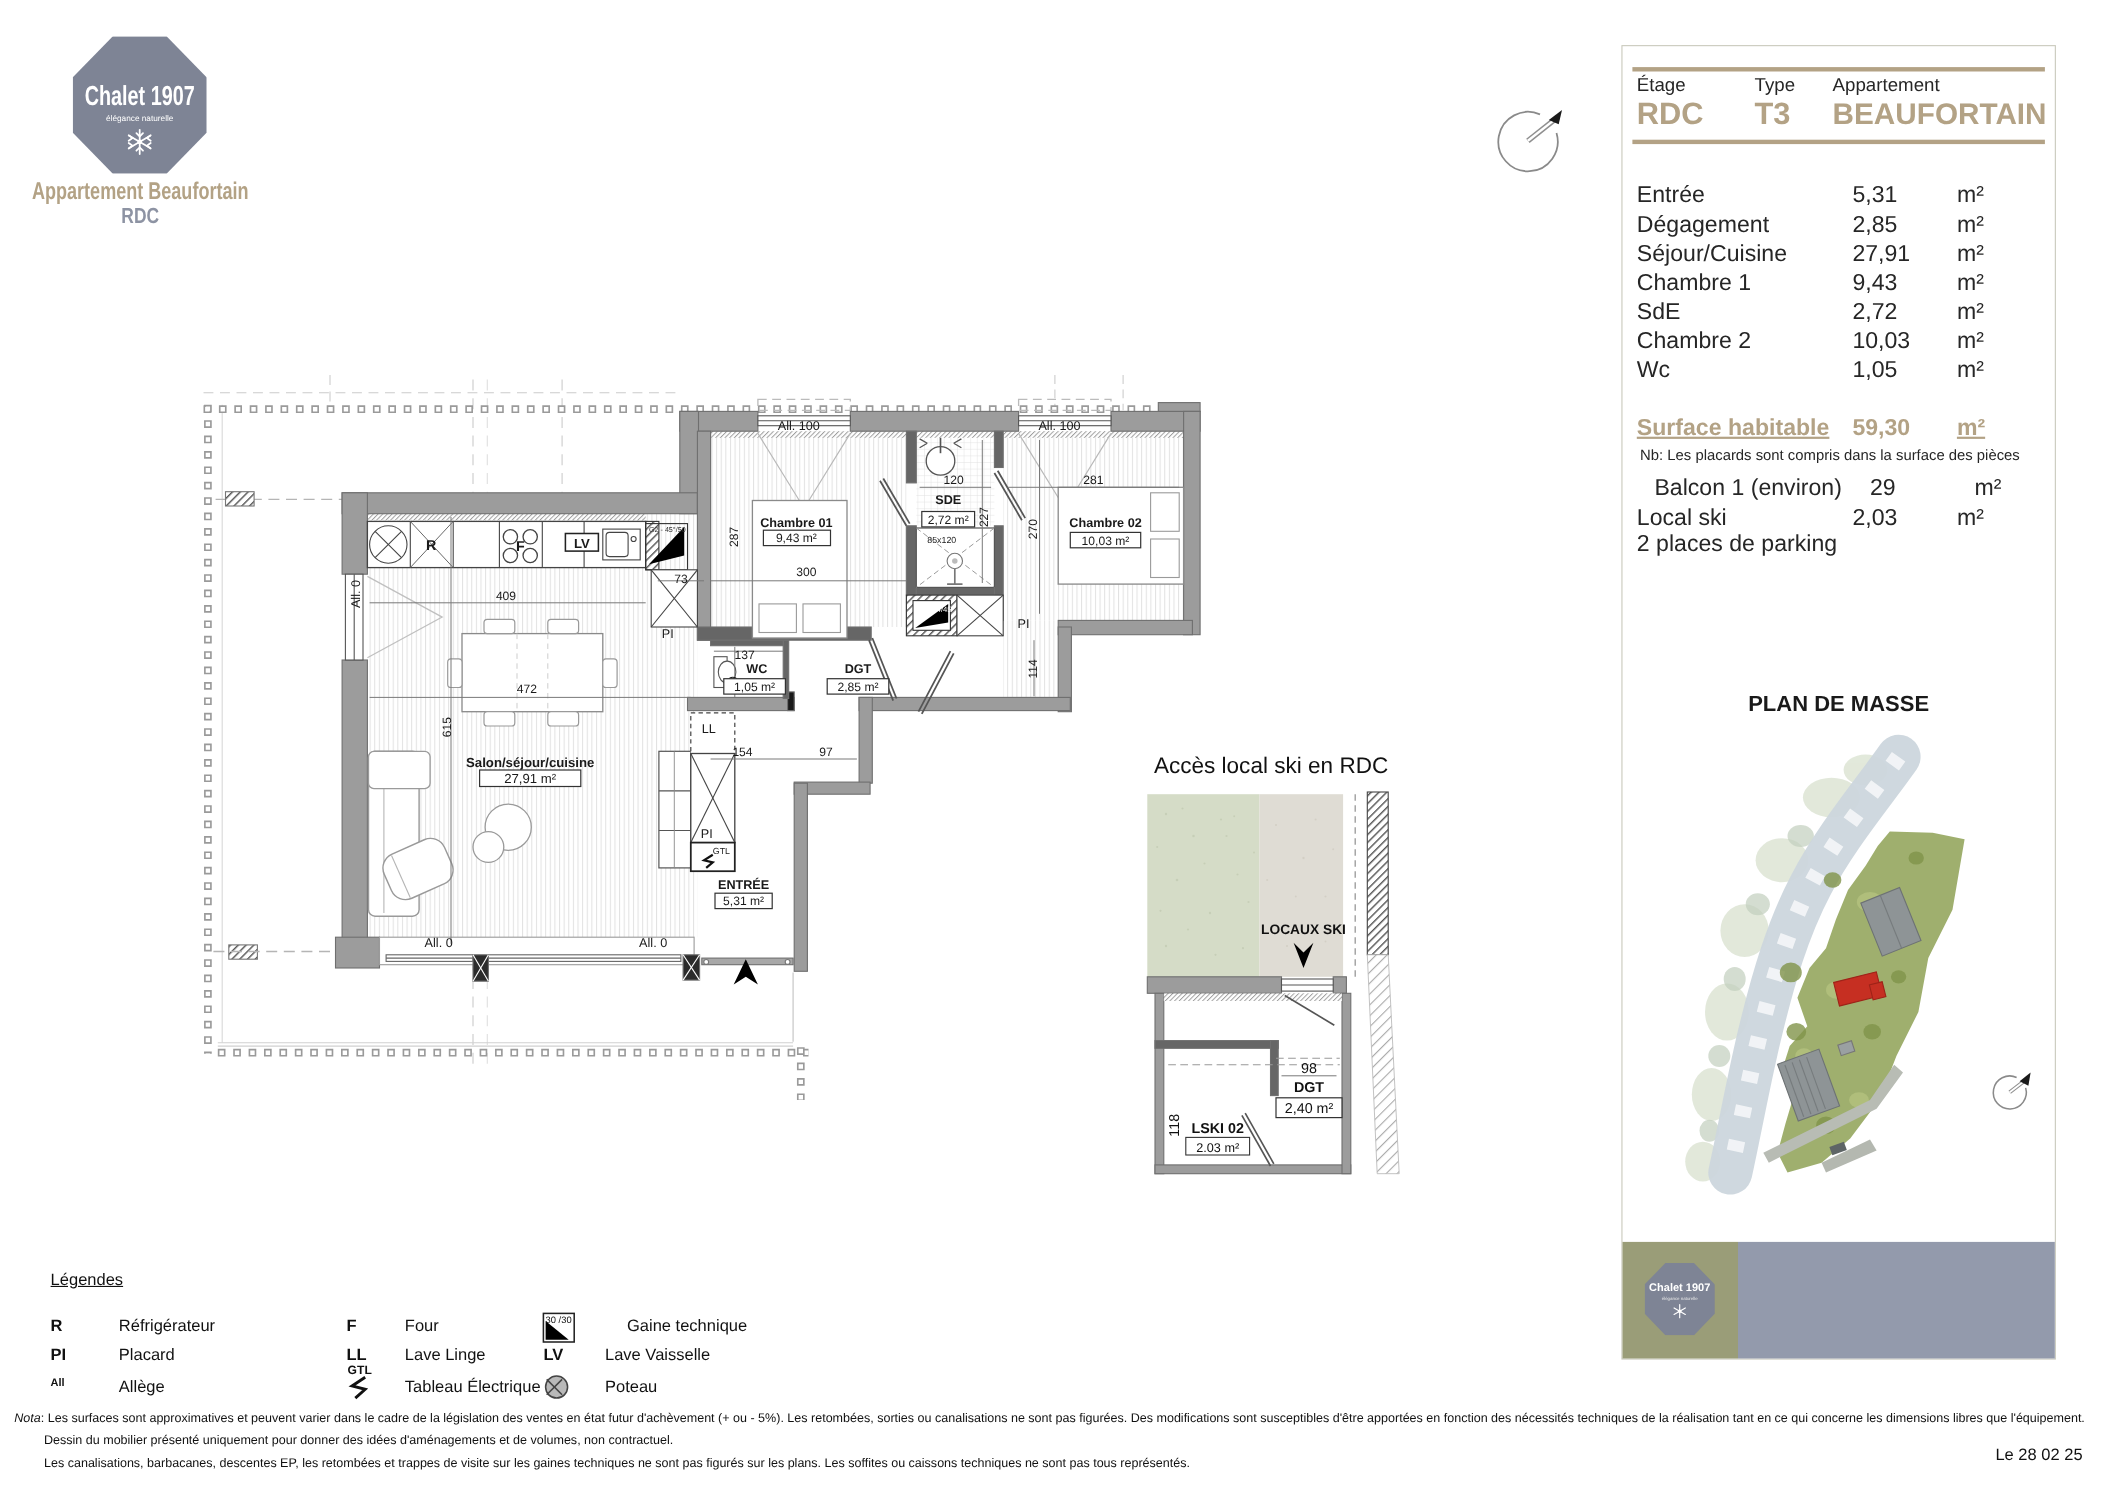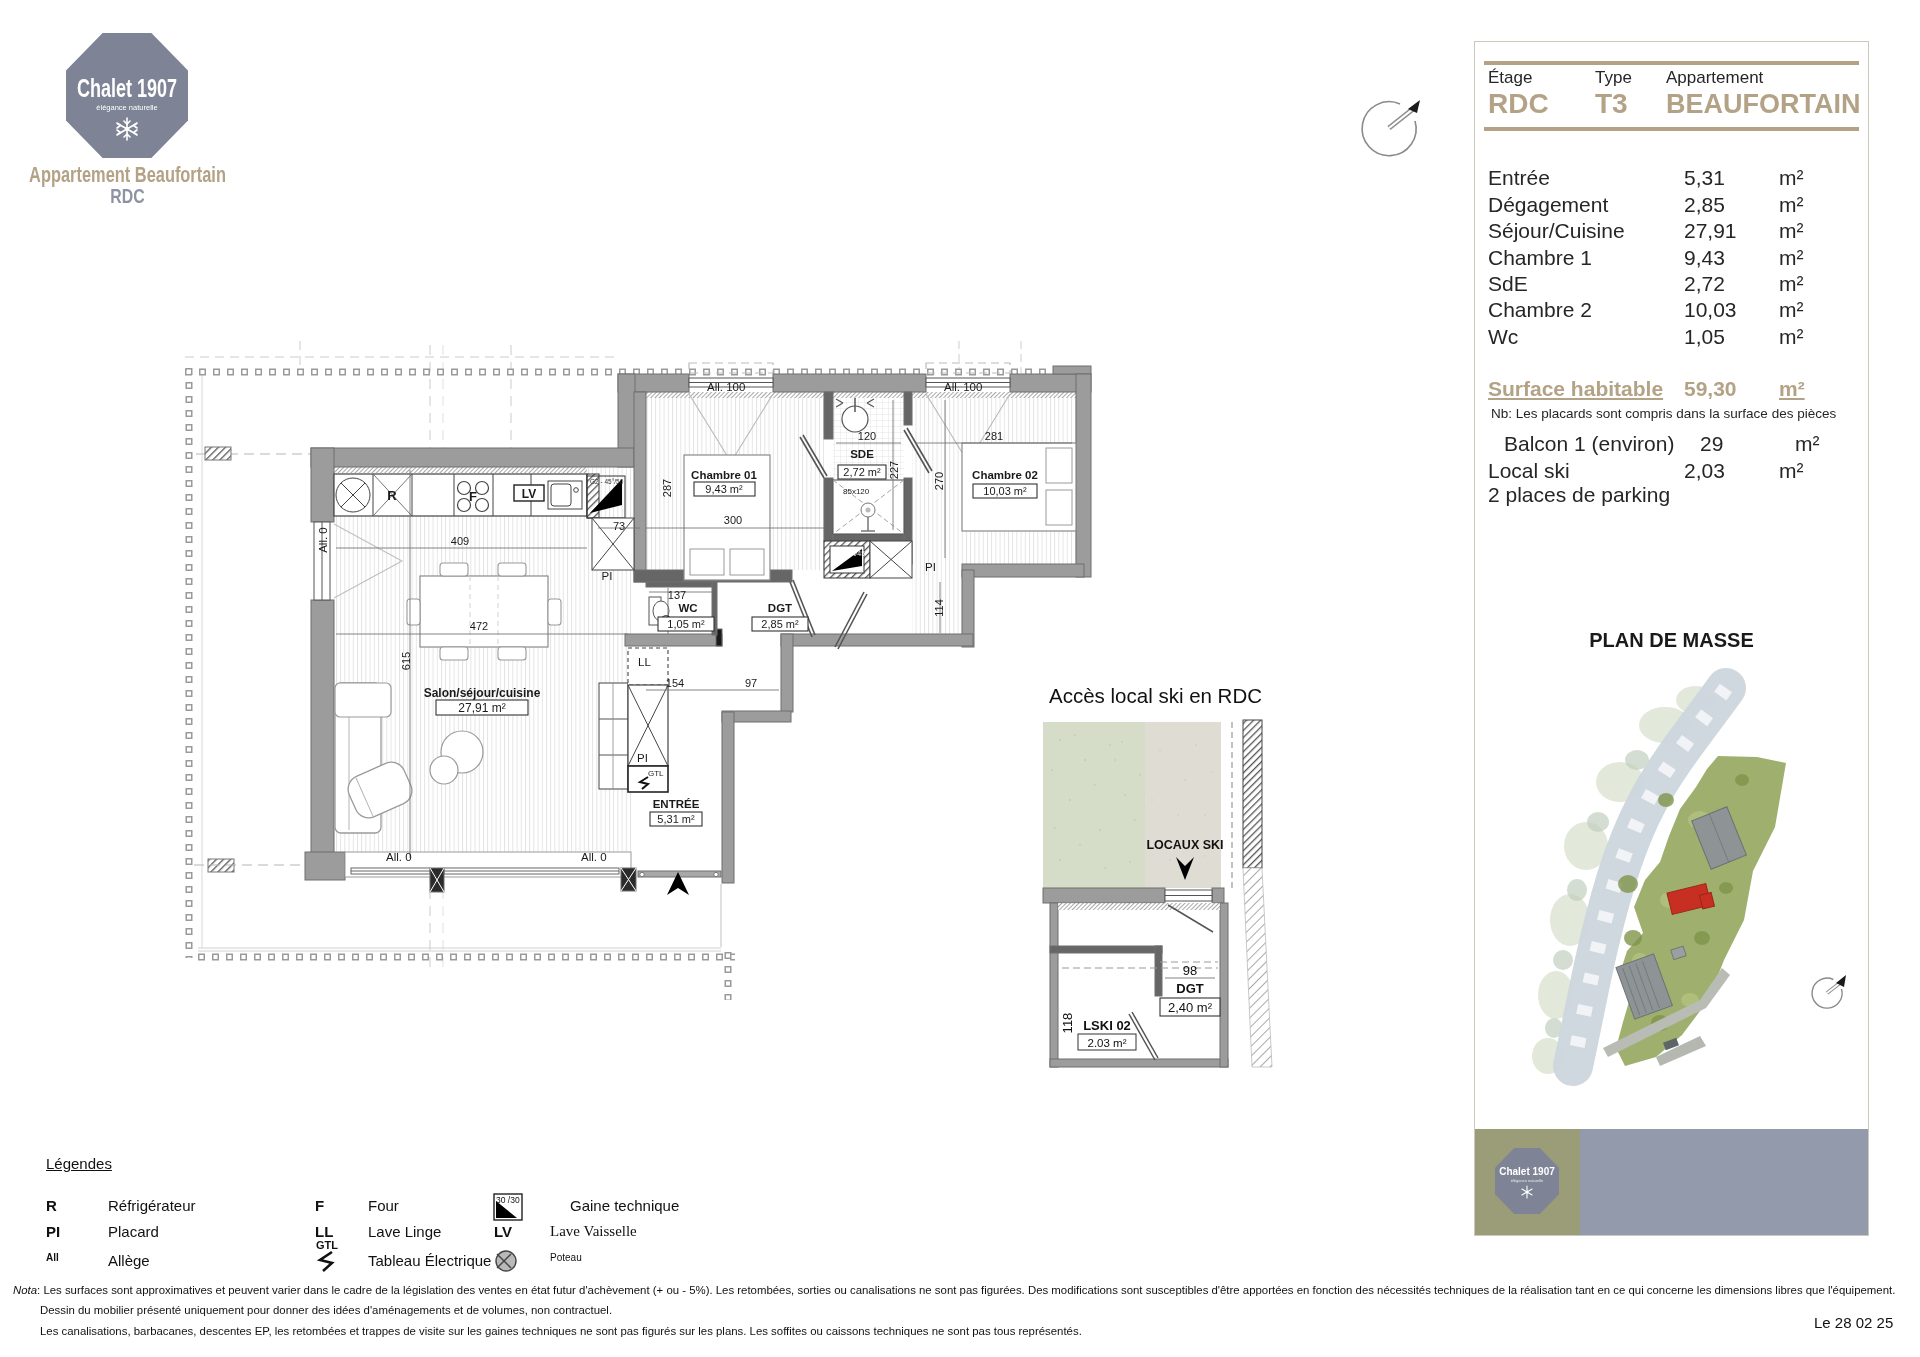--- a/index.html
+++ b/index.html
@@ -84,22 +84,22 @@
 <div class="abs" style="left:108px;top:1223px;font-size:15px;color:#111;">Placard</div>
 <div class="abs" style="left:46px;top:1252px;font-size:10px;font-weight:bold;color:#111;">All</div>
 <div class="abs" style="left:108px;top:1252px;font-size:15px;color:#111;">Allège</div>
 <div class="abs" style="left:315px;top:1197px;font-size:15px;font-weight:bold;color:#111;">F</div>
 <div class="abs" style="left:368px;top:1197px;font-size:15px;color:#111;">Four</div>
 <div class="abs" style="left:315px;top:1223px;font-size:15px;font-weight:bold;color:#111;">LL</div>
 <div class="abs" style="left:368px;top:1223px;font-size:15px;color:#111;">Lave Linge</div>
 <div class="abs" style="left:368px;top:1252px;font-size:15px;color:#111;">Tableau Électrique</div>
 <div class="abs" style="left:550px;top:1197px;font-size:15px;color:#111;margin-left:20px;">Gaine technique</div>
 <div class="abs" style="left:494px;top:1223px;font-size:15px;font-weight:bold;color:#111;">LV</div>
-<div class="abs" style="left:550px;top:1223px;font-size:15px;color:#111;font-family:Liberation Serif, serif;">Lave Vaisselle</div>
-<div class="abs" style="left:550px;top:1252px;font-size:10px;color:#111;">Poteau</div>
+<div class="abs" style="left:550px;top:1223px;font-size:15px;color:#111;">Lave Vaisselle</div>
+<div class="abs" style="left:550px;top:1252px;font-size:15px;color:#111;">Poteau</div>
 
 <div class="abs" style="left:13px;top:1284px;font-size:11.4px;color:#111;white-space:nowrap;"><i>Nota</i>: Les surfaces sont approximatives et peuvent varier dans le cadre de la législation des ventes en état futur d'achèvement (+ ou - 5%). Les retombées, sorties ou canalisations ne sont pas figurées. Des modifications sont susceptibles d'être apportées en fonction des nécessités techniques de la réalisation tant en ce qui concerne les dimensions libres que l'équipement.</div>
 <div class="abs" style="left:40px;top:1304px;font-size:11.4px;color:#111;white-space:nowrap;">Dessin du mobilier présenté uniquement pour donner des idées d'aménagements et de volumes, non contractuel.</div>
 <div class="abs" style="left:40px;top:1325px;font-size:11.4px;color:#111;white-space:nowrap;">Les canalisations, barbacanes, descentes EP, les retombées et trappes de visite sur les gaines techniques ne sont pas figurés sur les plans. Les soffites ou caissons techniques ne sont pas tous représentés.</div>
 <div class="abs" style="left:1814px;top:1314px;font-size:15px;color:#111;">Le 28 02 25</div>
 
 <svg class="abs" style="left:0;top:0;" width="1920" height="1357" viewBox="0 0 1920 1357">
 <defs>
   <pattern id="wood" width="4.2" height="8" patternUnits="userSpaceOnUse">
     <rect width="4.2" height="8" fill="#ffffff"></rect>

